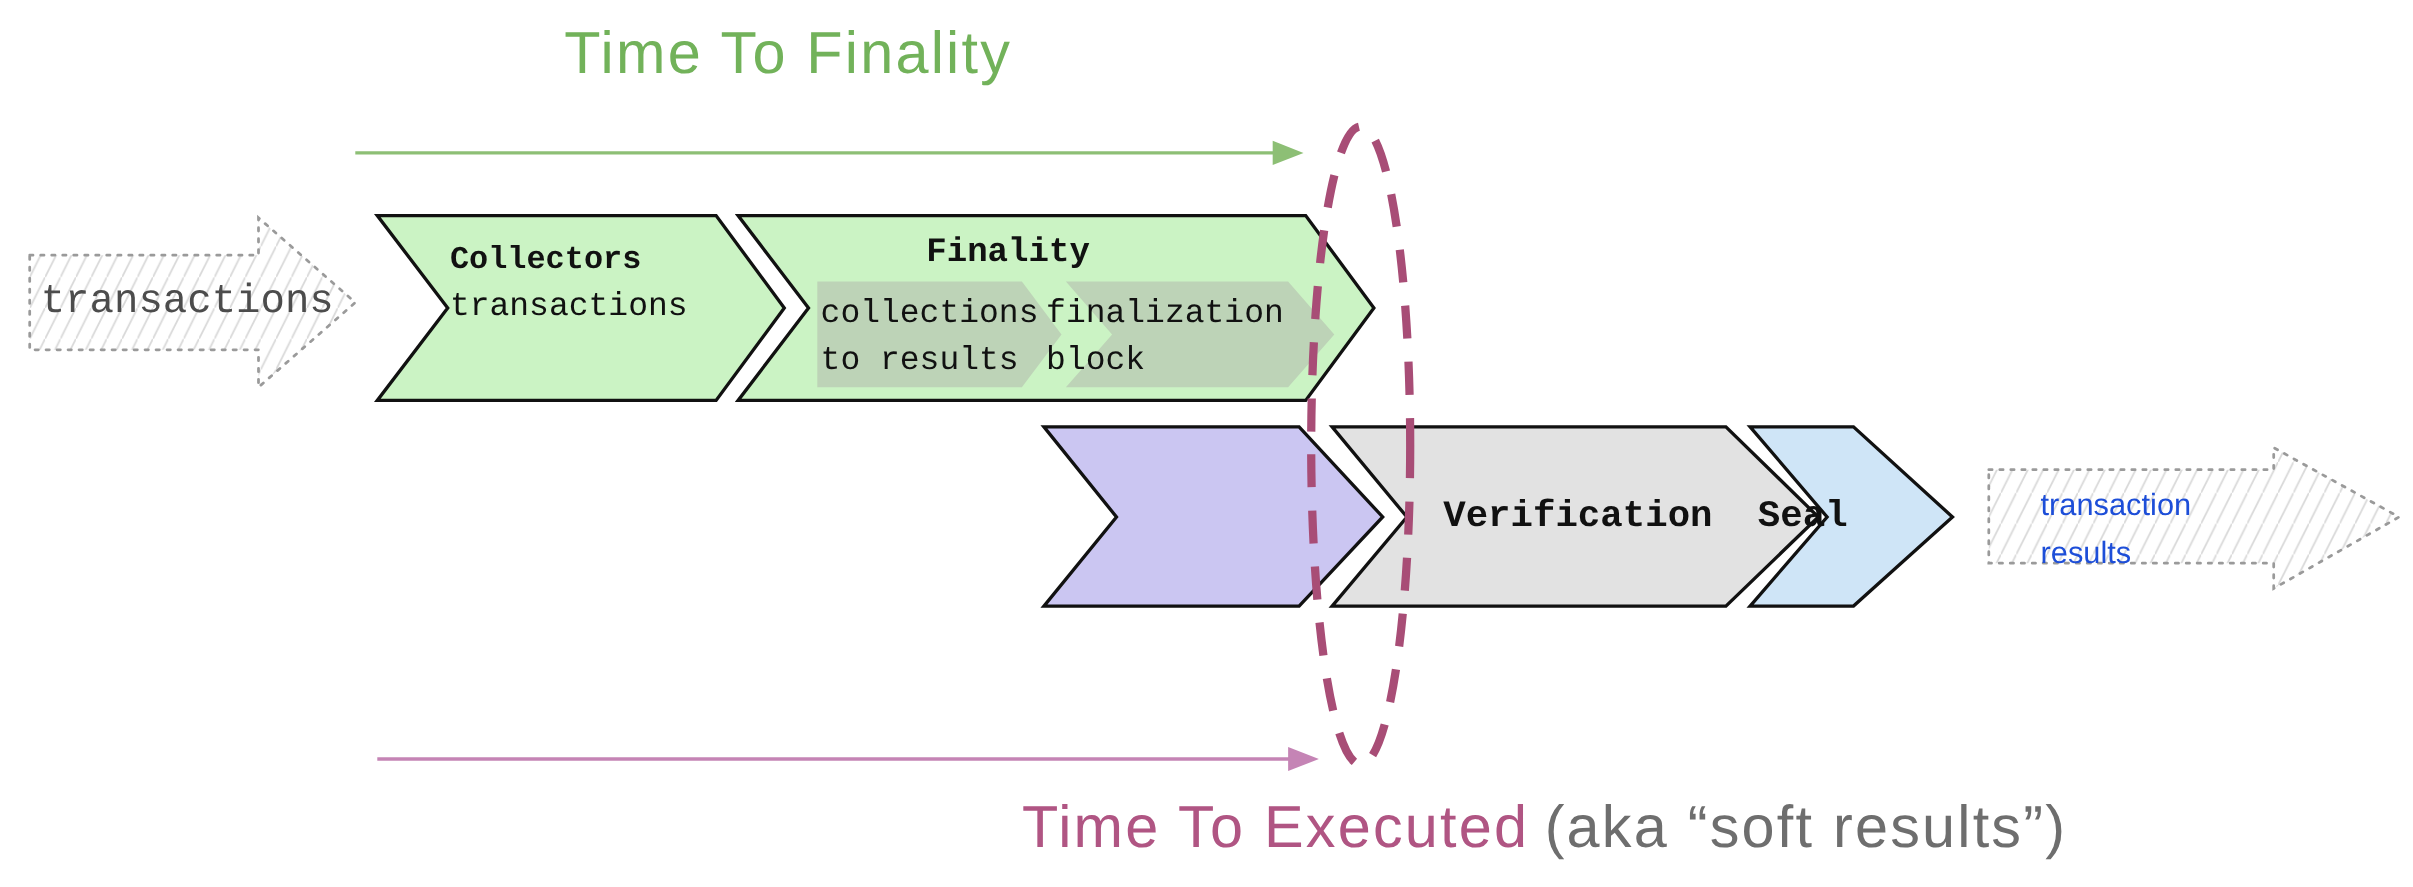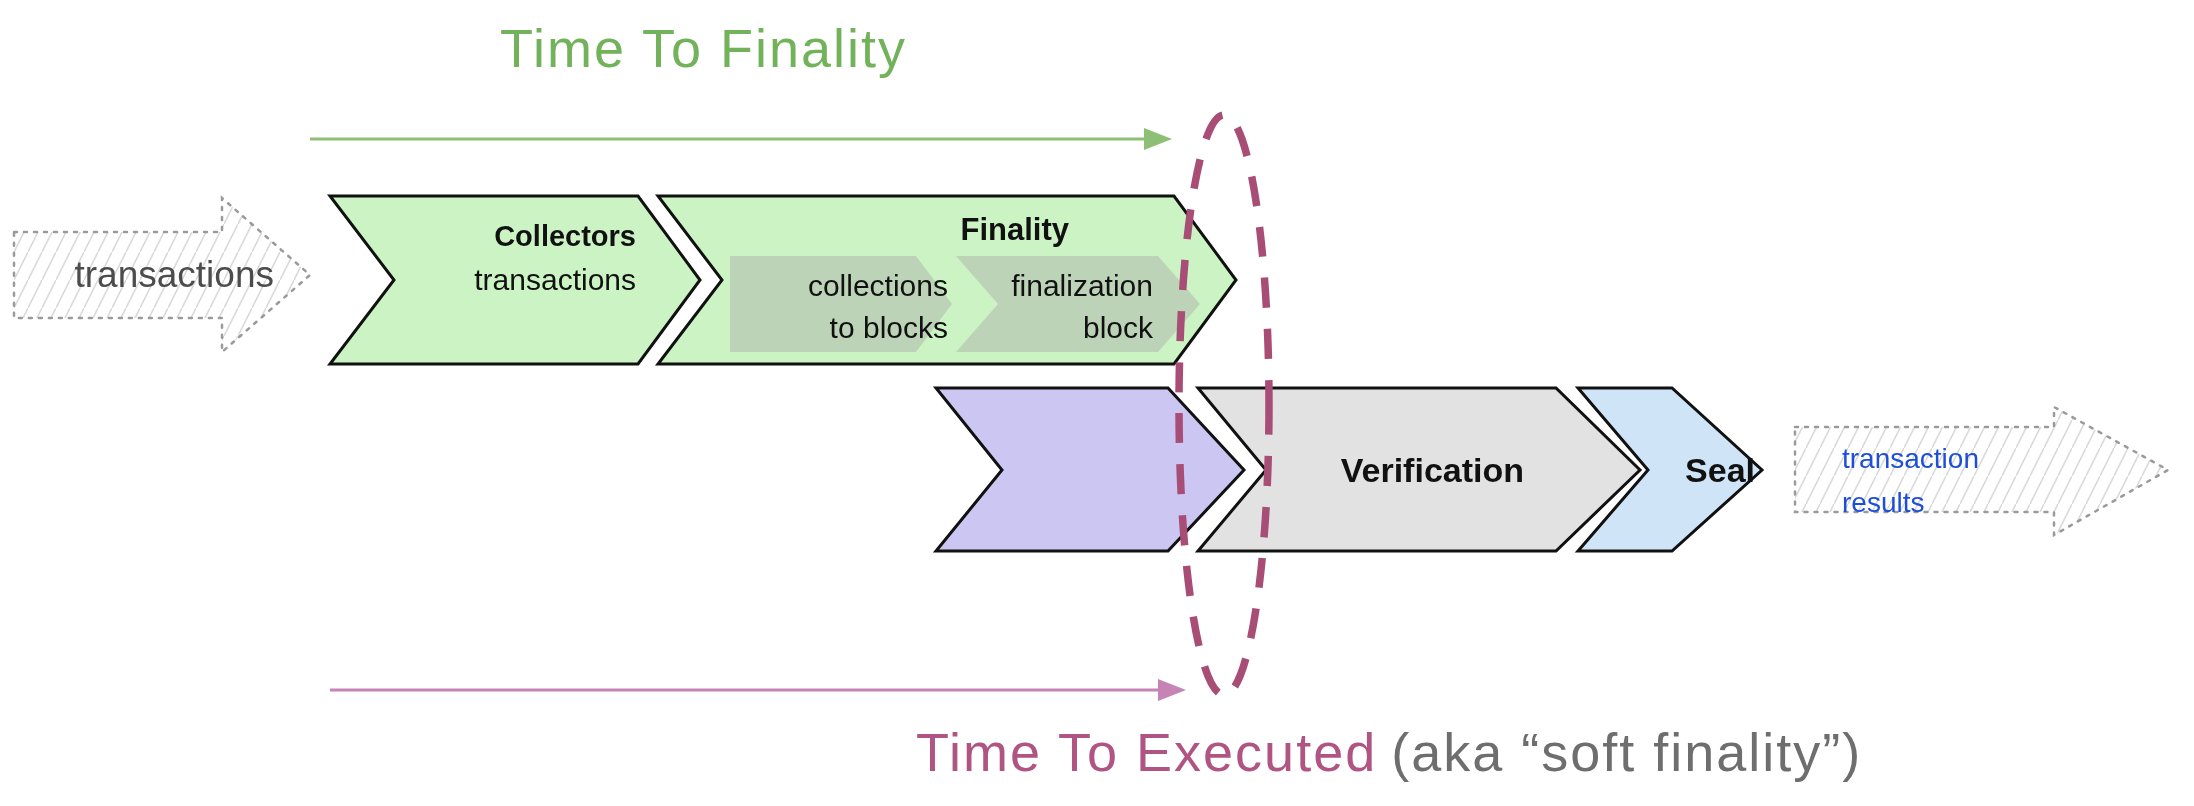--- a/index.html
+++ b/index.html
@@ -1,22 +1,22 @@
 <!DOCTYPE html>
 <html><head>
 <meta charset="utf-8">
 <style>
   html, body { margin: 0; padding: 0; background: #ffffff; }
   body { width: 2194px; height: 806px; overflow: hidden;
          font-family: "Liberation Sans", "DejaVu Sans", sans-serif; }
-  #canvas { position: relative; width: 1756px; height: 806px; }
+  #canvas { position: relative; width: 1756px; height: 806px; margin-left: 13px; }
   #canvas > svg { position: absolute; left: 0; top: 0; }
 
   .overlay { position: absolute; color: #111; }
-  .center { text-align: right; }
+  .center { text-align: left; font-family: Liberation Mono, monospace; }
 
   .big-title { font-size: 54px; letter-spacing: 2px; line-height: 60px; white-space: nowrap; }
   .finality-title { color: #72b25a; }
   .executed-main { color: #b05583; text-align: center; }
   .executed-note { color: #6e6e6e; margin-left: 14px; }
 
   .stage-label  { font-weight: bold; font-size: 29px; line-height: 43px; }
   .stage-desc   { font-size: 30px; line-height: 43px; }
   .stage-title2 { font-weight: bold; font-size: 31px; line-height: 34px; }
   .step-line    { font-size: 30px; line-height: 42px; }
@@ -74,33 +74,33 @@
 
   <div class="overlay center" style="left:396px; top:215px; width:240px;">
     <div class="stage-label">Collectors</div>
     <div class="stage-desc">transactions</div>
   </div>
 
   <div class="overlay stage-title2 center" style="left:829px; top:213px; width:240px;">Finality</div>
 
   <div class="overlay center" style="left:733px; top:265px; width:215px;">
     <div class="step-line">collections</div>
-    <div class="step-line">to blocks</div>
+    <div class="step-line">to results</div>
   </div>
 
   <div class="overlay center" style="left:938px; top:265px; width:215px;">
     <div class="step-line">finalization</div>
     <div class="step-line">block</div>
   </div>
 
   <div class="overlay row2-label center" style="left:1299px; top:453px; width:225px;">Verification</div>
   <div class="overlay row2-label center" style="left:1585px; top:453px; width:170px;">Seal</div>
 
   <div class="overlay" style="left:1842px; top:437px; width:240px;">
     <div class="sketch-label2">transaction</div>
     <div class="sketch-label2">results</div>
   </div>
 
   <div class="overlay big-title" style="left:916px; top:722px; width:1200px;">
-    <span class="executed-main">Time To Executed</span><span class="executed-note">(aka “soft finality”)</span>
+    <span class="executed-main">Time To Executed</span><span class="executed-note">(aka “soft results”)</span>
   </div>
 
 </div>
 
 </body></html>

